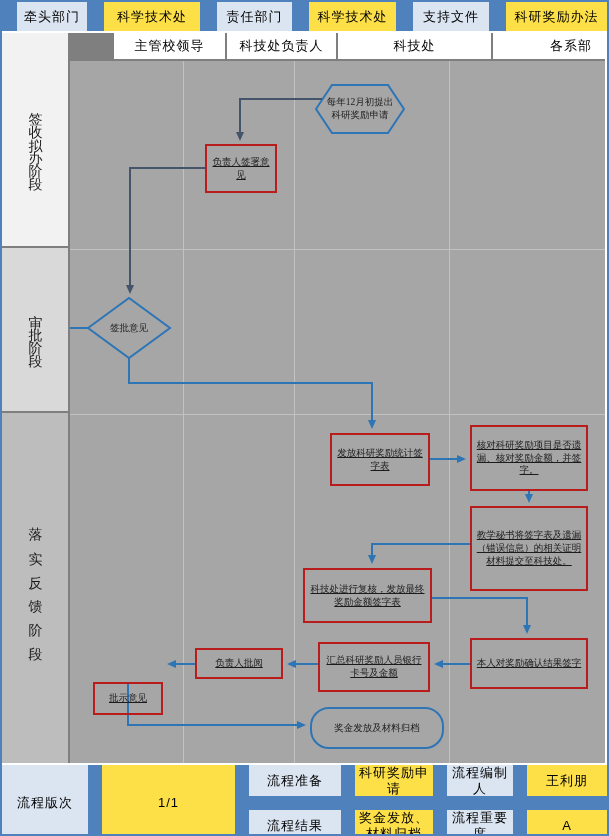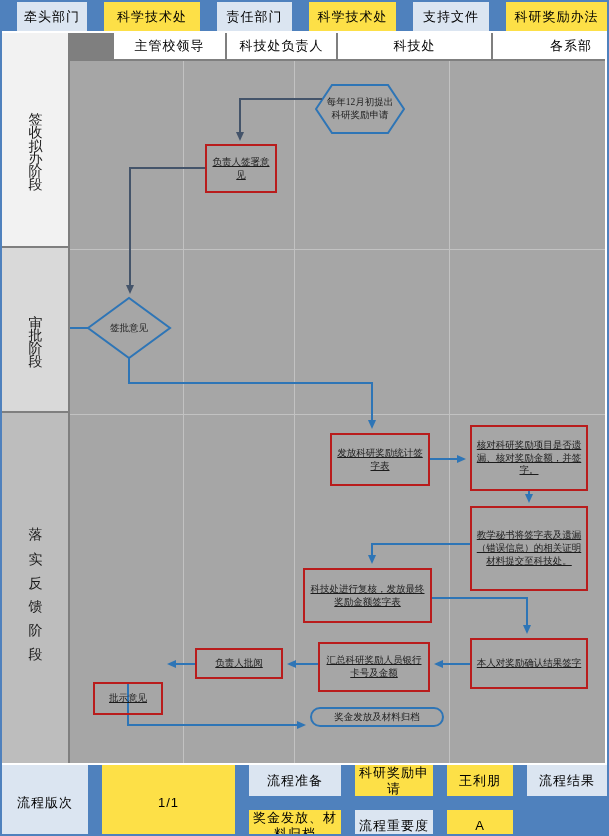--- a/index.html
+++ b/index.html
@@ -126,27 +126,28 @@
       <div class="node rect" style="left:135px; top:83px; width:72px; height:49px;">负责人签署意见</div>
       <div class="node naked" style="left:20px; top:252px; width:78px; height:30px;">签批意见</div>
       <div class="node rect" style="left:260px; top:372px; width:100px; height:53px;">发放科研奖励统计签字表</div>
       <div class="node rect" style="left:400px; top:364px; width:118px; height:66px;">核对科研奖励项目是否遗漏、核对奖励金额，并签字。</div>
       <div class="node rect" style="left:400px; top:445px; width:118px; height:85px;">教学秘书将签字表及遗漏（错误信息）的相关证明材料提交至科技处。</div>
       <div class="node rect" style="left:233px; top:507px; width:129px; height:55px;">科技处进行复核，发放最终奖励金额签字表</div>
       <div class="node rect" style="left:400px; top:577px; width:118px; height:51px;">本人对奖励确认结果签字</div>
       <div class="node rect" style="left:248px; top:581px; width:112px; height:50px;">汇总科研奖励人员银行卡号及金额</div>
       <div class="node rect" style="left:125px; top:587px; width:88px; height:31px;">负责人批阅</div>
       <div class="node rect" style="left:23px; top:589px; width:70px; height:33px;margin-top:32px;">批示意见</div>
-      <div class="node stadium" style="left:240px; top:646px; width:134px; height:20px;">奖金发放及材料归档</div>
+      <div class="node stadium" style="left:240px; top:646px; width:134px; height:42px;">奖金发放及材料归档</div>
     </div>
   </div>
 
   <div class="bottombar">
     <div class="cell lbl">流程准备</div>
     <div class="cell val">科研奖励申请</div>
+    <div class="cell lbl">流程编制人</div>
     <div class="cell val">王利朋</div>
     <div class="cell lbl span2 version-lbl">流程版次</div>
     <div class="cell val span2 mono-val">1/1</div>
     <div class="cell lbl">流程结果</div>
     <div class="cell val">奖金发放、材料归档</div>
     <div class="cell lbl">流程重要度</div>
     <div class="cell val mono-val">A</div>
   </div>
 </div>
 

